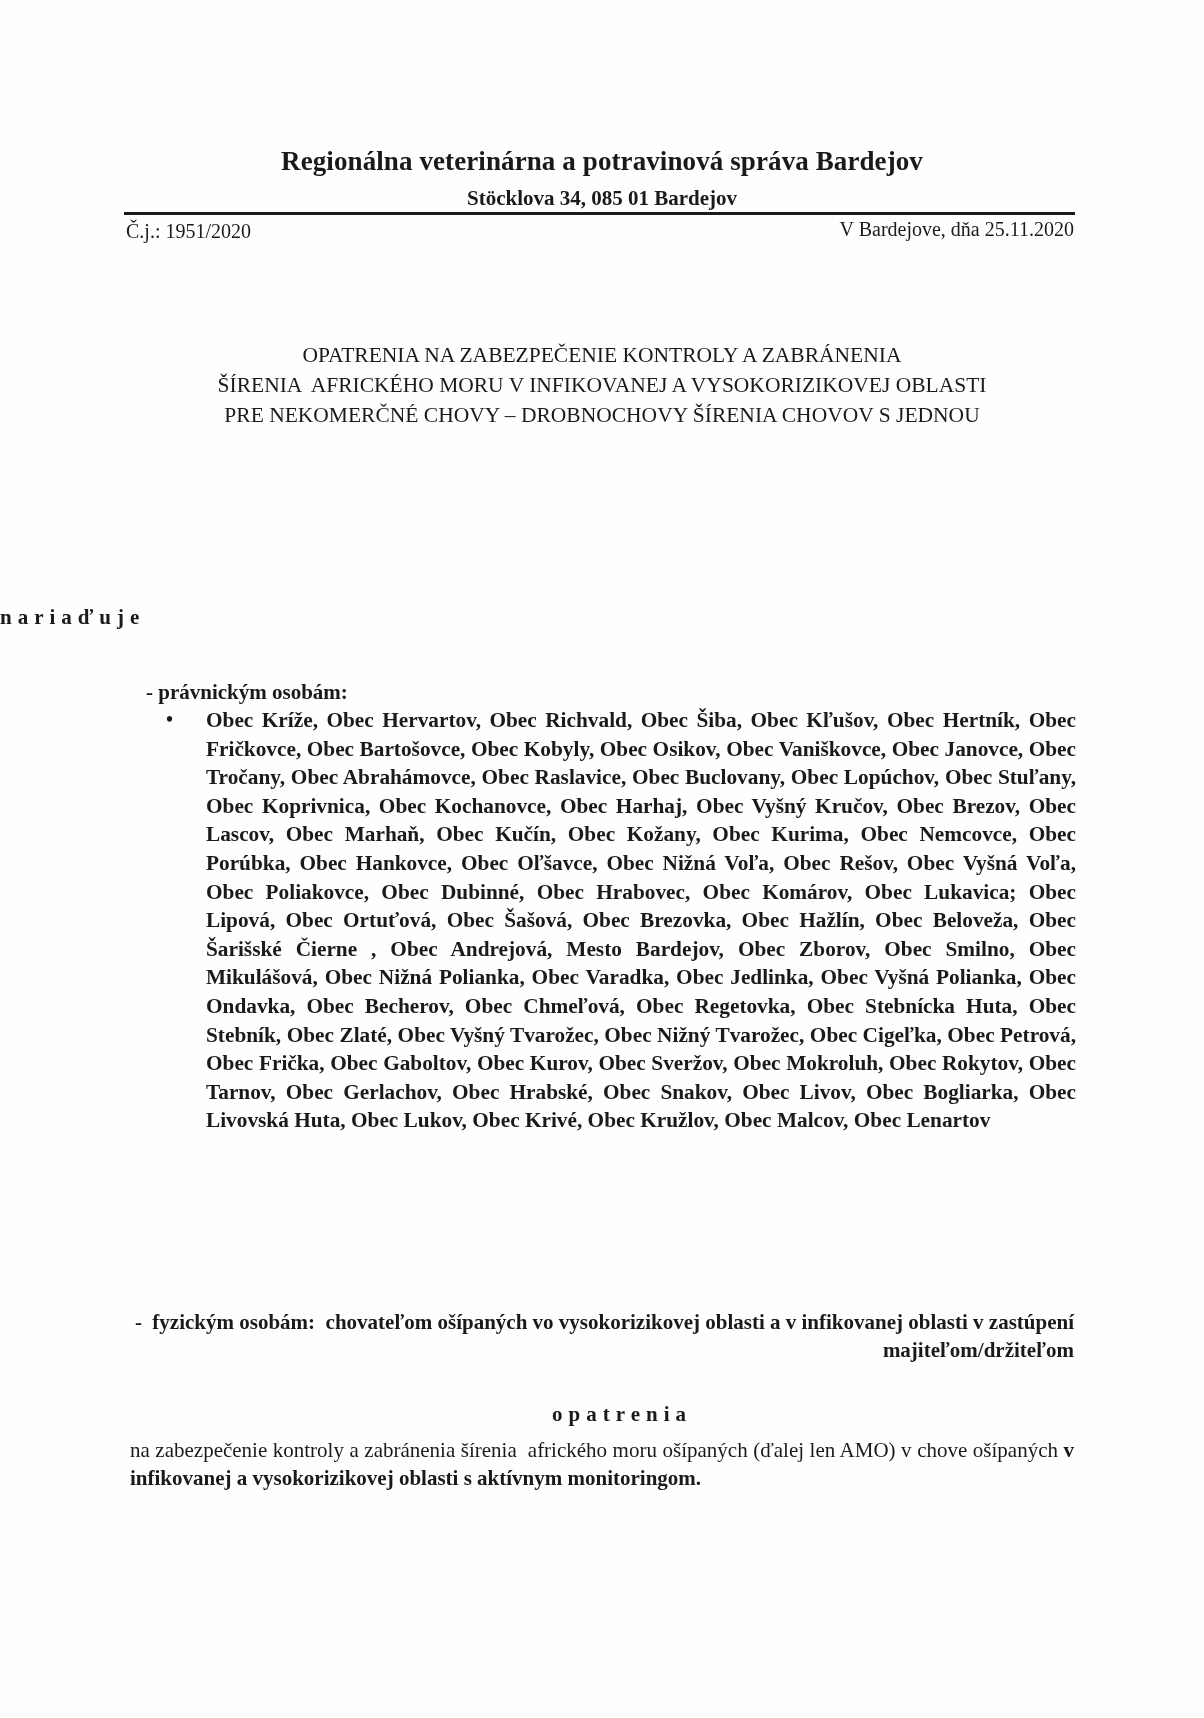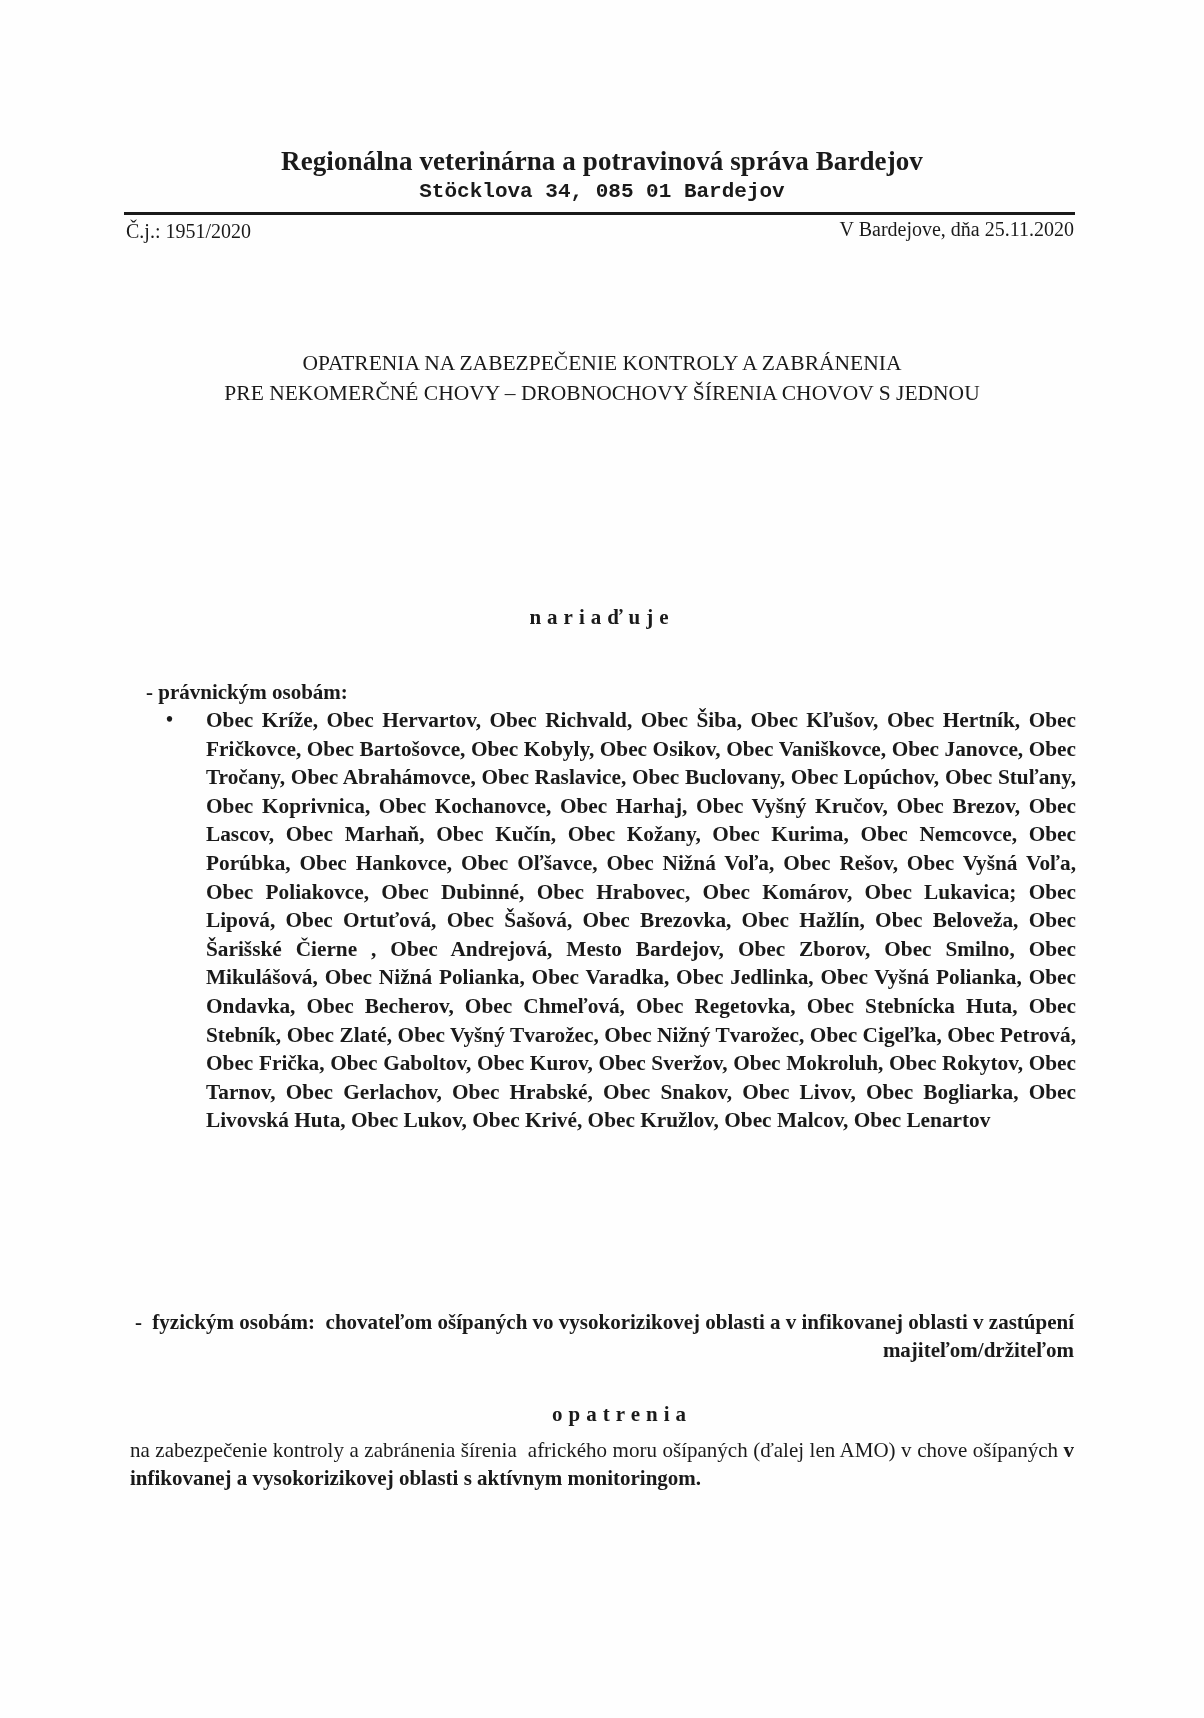--- a/index.html
+++ b/index.html
@@ -1,31 +1,31 @@
 <!DOCTYPE html>
 <html><head>
   <meta charset="utf-8">
   <style>
     html, body { margin: 0; padding: 0; background: #ffffff; }
     body { width: 1204px; height: 1718px; position: relative; overflow: hidden; color: #1a1a1a; }
     .page { position: absolute; left: 0; top: 0; width: 1204px; height: 1718px; background: #fefefe; }
     .serif { font-family: "Liberation Serif", "DejaVu Serif", serif; }
-    .sans { font-family: Liberation Mono, monospace; }
+    .sans { font-family: Liberation Serif, serif; margin-top: 6px; }
 
     .org-name { position: absolute; top: 146px; left: 0; width: 1204px; text-align: center; font-size: 27px; font-weight: bold; letter-spacing: 0.1px; }
     .org-address { position: absolute; top: 180px; left: 0; width: 1204px; text-align: center; font-size: 21px; font-weight: bold; }
     .header-rule { position: absolute; top: 212px; left: 124px; width: 951px; height: 0; border-top: 3px solid #1a1a1a; }
     .ref-number { position: absolute; top: 220px; left: 126px; font-size: 20px; }
     .place-date { position: absolute; top: 218px; right: 130px; font-size: 20px; }
 
-    .title { position: absolute; top: 340px; left: 130px; width: 944px; text-align: center; font-size: 21.5px; line-height: 30px; text-transform: none; margin-top: 8px; }
+    .title { position: absolute; top: 340px; left: 130px; width: 944px; text-align: center; font-size: 21.5px; line-height: 30px; text-transform: none; }
 
     .intro { position: absolute; top: 492px; left: 130px; width: 944px; font-size: 21px; line-height: 28px; text-align: justify; }
 
-    .orders-heading { position: absolute; top: 605px; left: 0; width: 1204px; text-align: center; font-size: 21px; font-weight: bold; letter-spacing: 6px; }
+    .orders-heading { position: absolute; top: 605px; left: 0; width: 1204px; font-size: 21px; font-weight: bold; letter-spacing: 6px; }
 
     .legal-label { position: absolute; top: 680px; left: 130px; font-size: 21px; font-weight: bold; margin-left: 16px; }
     .bullet { position: absolute; top: 708px; left: 166px; font-size: 20px; font-weight: bold; }
     .municipalities { position: absolute; top: 706px; left: 206px; width: 870px; font-size: 21.3px; line-height: 28.6px; font-weight: bold; text-align: justify; }
 
     .natural-label { position: absolute; top: 1308px; left: 130px; width: 944px; font-size: 21px; line-height: 28px; font-weight: bold; }
 
     .measures-heading { position: absolute; top: 1402px; left: 0; width: 1204px; text-align: center; font-size: 21px; font-weight: bold; letter-spacing: 6px; margin-left: 20px; }
     .measures-text { position: absolute; top: 1436px; left: 130px; width: 944px; font-size: 21px; line-height: 28px; text-align: justify; }
     .measures-text b { font-weight: bold; }
@@ -36,20 +36,21 @@
 <div class="page">
 
   <div class="org-name serif">Regionálna veterinárna a potravinová správa Bardejov</div>
   <div class="org-address sans">Stöcklova 34, 085 01 Bardejov</div>
   <div class="header-rule"></div>
   <div class="ref-number serif">Č.j.: 1951/2020</div>
   <div class="place-date serif">V Bardejove, dňa 25.11.2020</div>
 
   <div class="title serif">
     <div>OPATRENIA NA ZABEZPEČENIE KONTROLY A ZABRÁNENIA</div>
+    <div style="white-space:pre;">ŠÍRENIA  AFRICKÉHO MORU V INFIKOVANEJ A VYSOKORIZIKOVEJ OBLASTI</div>
     <div>PRE NEKOMERČNÉ CHOVY – DROBNOCHOVY ŠÍRENIA CHOVOV S JEDNOU</div>
   </div>
 
 
   <div class="orders-heading serif">nariaďuje</div>
 
   <div class="legal-label serif">- právnickým osobám:</div>
   <div class="bullet serif">•</div>
   <div class="municipalities serif">Obec Kríže, Obec Hervartov, Obec Richvald, Obec Šiba, Obec Kľušov, Obec Hertník, Obec Fričkovce, Obec Bartošovce, Obec Kobyly, Obec Osikov, Obec Vaniškovce, Obec Janovce, Obec Tročany, Obec Abrahámovce, Obec Raslavice, Obec Buclovany, Obec Lopúchov, Obec Stuľany, Obec Koprivnica, Obec Kochanovce, Obec Harhaj, Obec Vyšný Kručov, Obec Brezov, Obec Lascov, Obec Marhaň, Obec Kučín, Obec Kožany, Obec Kurima, Obec Nemcovce, Obec Porúbka, Obec Hankovce, Obec Oľšavce, Obec Nižná Voľa, Obec Rešov, Obec Vyšná Voľa, Obec Poliakovce, Obec Dubinné, Obec Hrabovec, Obec Komárov, Obec Lukavica; Obec Lipová, Obec Ortuťová, Obec Šašová, Obec Brezovka, Obec Hažlín, Obec Beloveža, Obec Šarišské Čierne , Obec Andrejová, Mesto Bardejov, Obec Zborov, Obec Smilno, Obec Mikulášová, Obec Nižná Polianka, Obec Varadka, Obec Jedlinka, Obec Vyšná Polianka, Obec Ondavka, Obec Becherov, Obec Chmeľová, Obec Regetovka, Obec Stebnícka Huta, Obec Stebník, Obec Zlaté, Obec Vyšný Tvarožec, Obec Nižný Tvarožec, Obec Cigeľka, Obec Petrová, Obec Frička, Obec Gaboltov, Obec Kurov, Obec Sveržov, Obec Mokroluh, Obec Rokytov, Obec Tarnov, Obec Gerlachov, Obec Hrabské, Obec Snakov, Obec Livov, Obec Bogliarka, Obec Livovská Huta, Obec Lukov, Obec Krivé, Obec Kružlov, Obec Malcov, Obec Lenartov</div>
 

